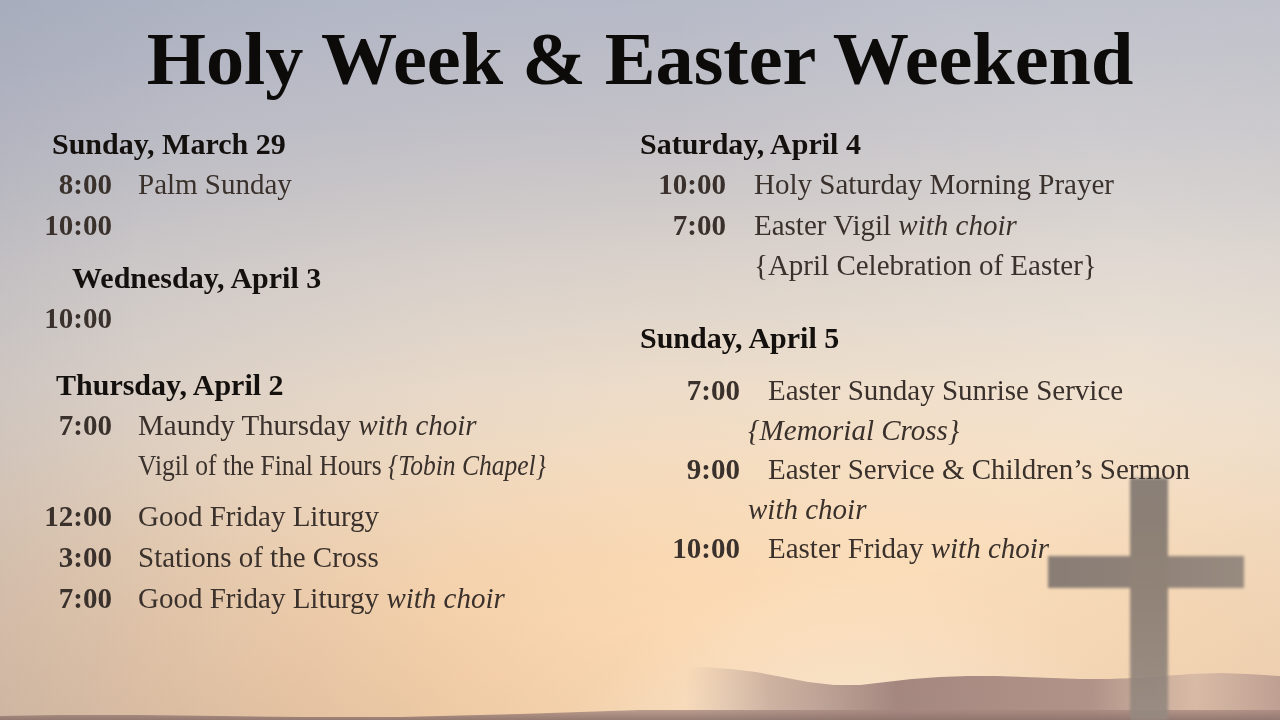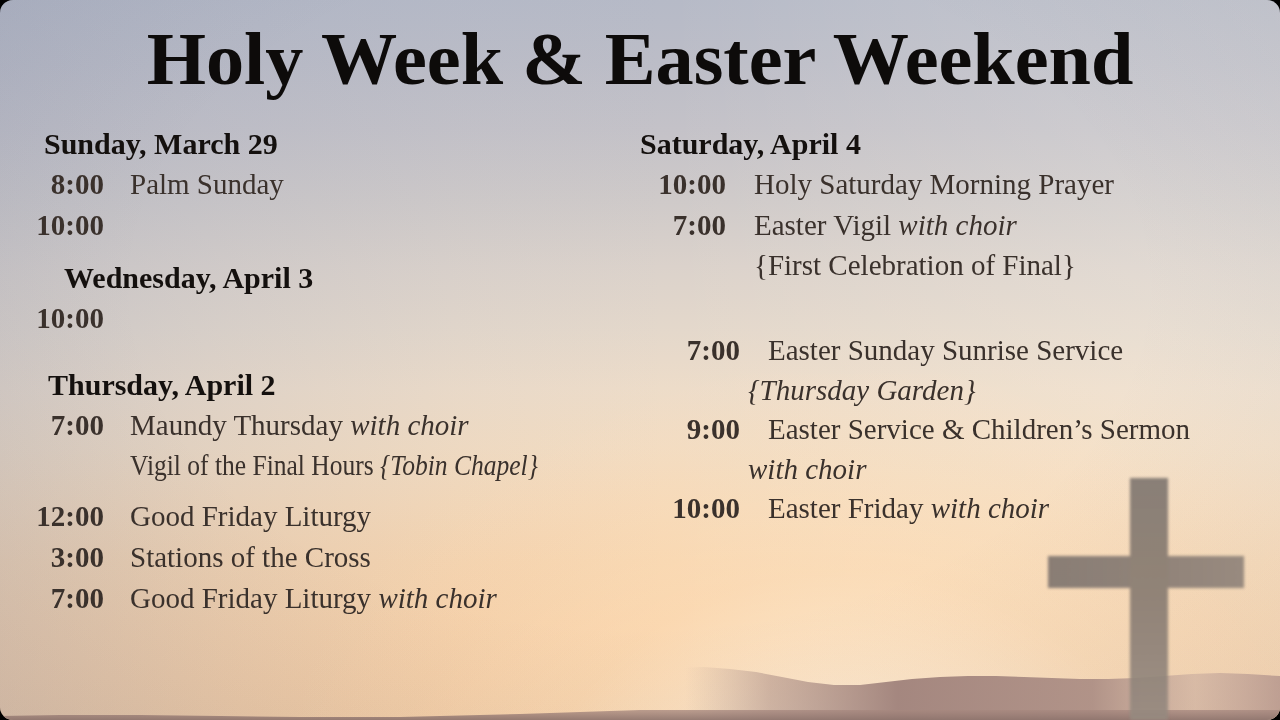--- a/index.html
+++ b/index.html
@@ -8,21 +8,20 @@
     padding: 0;
     background: #000;
   }
   #slide {
     position: relative;
     width: 1280px;
     height: 720px;
     overflow: hidden;
     font-family: "Liberation Serif", "DejaVu Serif", serif;
     color: #2b2522;
-    border-radius: 13px;
     -webkit-font-smoothing: antialiased;
   }
 
   
   .bg-base {
     position: absolute; inset: 0;
     background: linear-gradient(to bottom,
         #b6bac7 0%,
         #bcbdc7 9%,
         #c4c2c8 18%,
@@ -114,21 +113,21 @@
     color: #0d0b0a;
     transform: scaleX(1.03);
     white-space: nowrap;
   }
 
   
   .col {
     position: absolute;
     top: 124px;
   }
-  .col-left  { left: 16px;   width: 640px; }
+  .col-left  { left: 24px;   width: 640px; }
   .col-right { left: 640px; width: 618px; }
 
   .block { margin-bottom: 0; }
 
   .day {
     font-weight: bold;
     font-size: 30px;
     line-height: 40px;
     color: #14100e;
     white-space: nowrap;
@@ -278,32 +277,33 @@
     <div class="block">
       <div class="day">Saturday, April 4</div>
       <div class="row">
         <span class="time">10:00</span>
         <span class="desc"><span>Holy Saturday Morning Prayer</span></span>
       </div>
       <div class="row">
         <span class="time">7:00</span>
         <span class="desc"><span>Easter Vigil </span><i>with choir</i></span>
       </div>
-      <div class="sub ind">{First Celebration of Final}</div>
+      <div class="sub ind">{April Celebration of Easter}</div>
     </div>
 
     <div class="gap-lg"></div>
 
     <div class="block">
+      <div class="day">Sunday, April 5</div>
       <div class="gap-sm"></div>
       <div class="row rowshift">
         <span class="time">7:00</span>
         <span class="desc"><span>Easter Sunday Sunrise Service</span></span>
       </div>
-      <div class="sub ind2"><i>{Thursday Garden}</i></div>
+      <div class="sub ind2"><i>{Memorial Cross}</i></div>
       <div class="row rowshift">
         <span class="time">9:00</span>
         <span class="desc"><span>Easter Service &amp; Children’s Sermon</span></span>
       </div>
       <div class="sub ind2"><i>with choir</i></div>
       <div class="row rowshift">
         <span class="time">10:00</span>
         <span class="desc"><span>Easter Friday </span><i>with choir</i></span>
       </div>
     </div>

